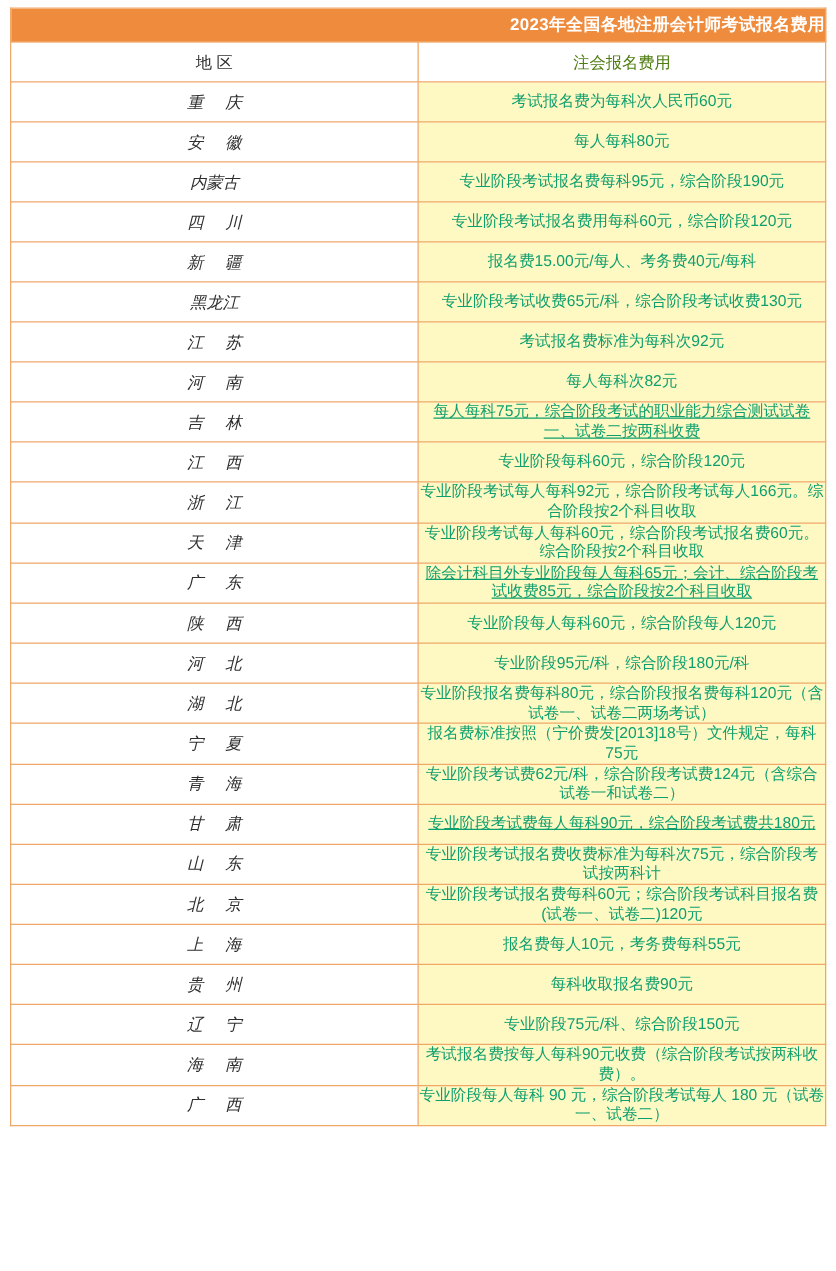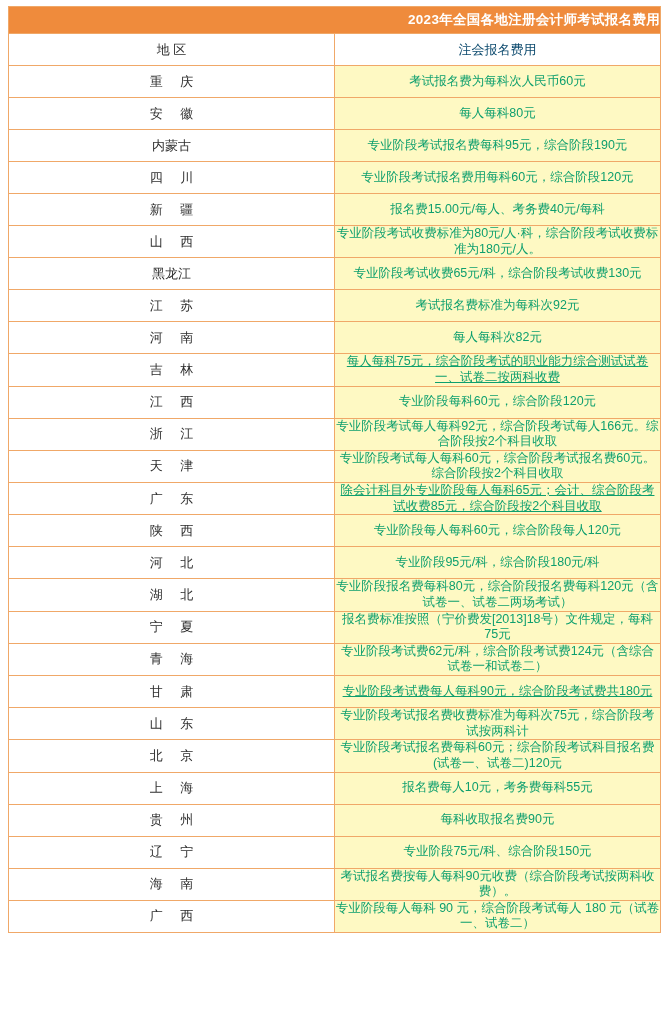--- a/index.html
+++ b/index.html
@@ -34,39 +34,40 @@
     background: #ef8b3c;
     color: #ffffff;
     font-weight: bold;
     font-size: 13.5px;
     text-align: right;
     height: 26px;
     letter-spacing: 0.3px;
     border: 1px solid #ef8b3c;
   }
   .hdr-cell {
-    color: #0c4a6e;
+    color: #4d7c0f;
     font-size: 13px;
     text-align: center;
     height: 29px;
     background: #ffffff;
     font-weight: normal;
   }
   .region-cell {
     width: 108px;
     text-align: center;
     font-size: 13px;
     color: #2e2e2e;
     height: 31px;
     background: #ffffff;
     margin-left: 40px;
   }
   .region-inner {
     display: inline-block;
     letter-spacing: 0px;
+    font-style: italic;
   }
   .spaced .region-inner {
     letter-spacing: 7px;
     text-indent: 7px;
   }
   .fee-cell {
     text-align: center;
     font-size: 12.5px;
     color: #0e9f6e;
     height: 31px;
@@ -108,24 +109,20 @@
         </tr>
         <tr>
           <td class="region-cell spaced"><span class="region-inner">四 川</span></td>
           <td class="fee-cell"><span>专业阶段考试报名费用每科60元，综合阶段120元</span></td>
         </tr>
         <tr>
           <td class="region-cell spaced"><span class="region-inner">新 疆</span></td>
           <td class="fee-cell"><span>报名费15.00元/每人、考务费40元/每科</span></td>
         </tr>
         <tr>
-          <td class="region-cell spaced"><span class="region-inner">山 西</span></td>
-          <td class="fee-cell"><span>专业阶段考试收费标准为80元/人·科，综合阶段考试收费标准为180元/人。</span></td>
-        </tr>
-        <tr>
           <td class="region-cell"><span class="region-inner">黑龙江</span></td>
           <td class="fee-cell"><span>专业阶段考试收费65元/科，综合阶段考试收费130元</span></td>
         </tr>
         <tr>
           <td class="region-cell spaced"><span class="region-inner">江 苏</span></td>
           <td class="fee-cell"><span>考试报名费标准为每科次92元</span></td>
         </tr>
         <tr>
           <td class="region-cell spaced"><span class="region-inner">河 南</span></td>
           <td class="fee-cell"><span>每人每科次82元</span></td>

